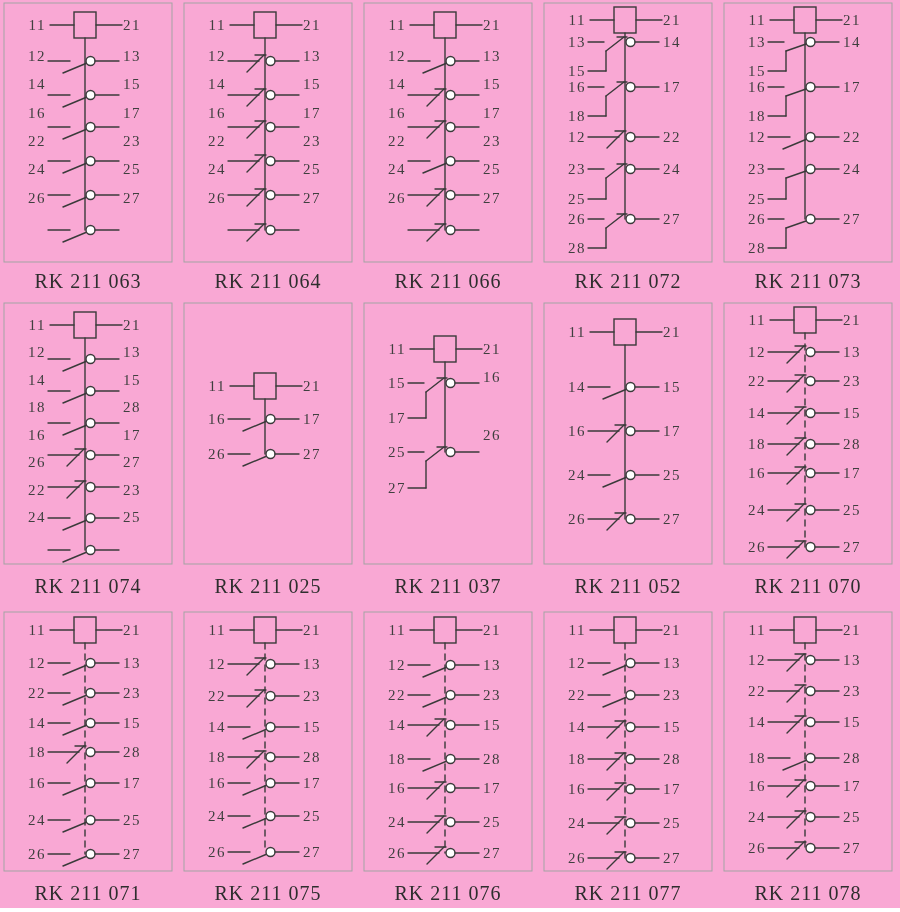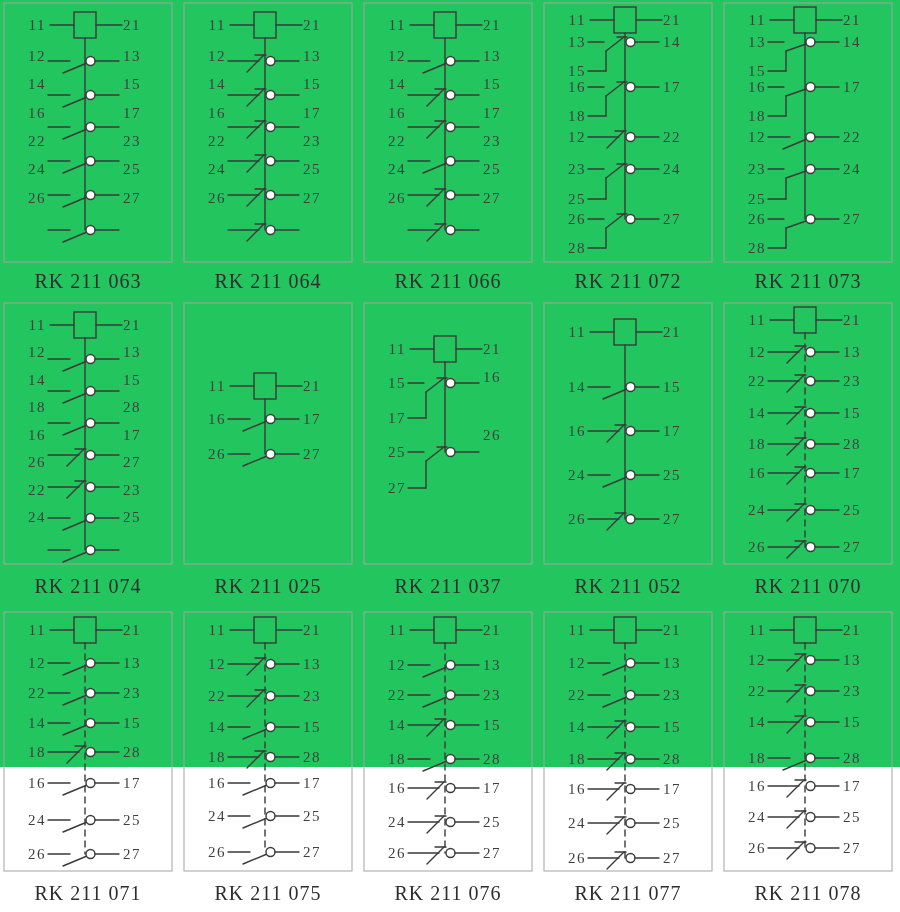--- a/index.html
+++ b/index.html
@@ -1,21 +1,21 @@
 <!DOCTYPE html>
 <html><head>
 <meta charset="utf-8">
 <style>
   html,body{margin:0;padding:0;background:#ffffff;}
   body{width:900px;height:912px;font-family:"Liberation Serif",serif;}
   #diagram-grid{
     display:grid;
     grid-template-columns:repeat(5,180px);
     grid-template-rows:300px 305px 307px;
-    width:900px;height:767px;background:#22c55e;
+    width:900px;height:908px;background:#f9a8d4;
   }
   .cell{position:relative;}
   .cell svg{display:block;}
   text{fill:#3f3f3f;stroke:none;font-family:"Liberation Serif",serif;}
   .lbl{font-size:15px;letter-spacing:1.5px;}
   .cap{font-size:20px;letter-spacing:1px;fill:#2e2e2e;}
 </style>
 </head>
 <body>
 

